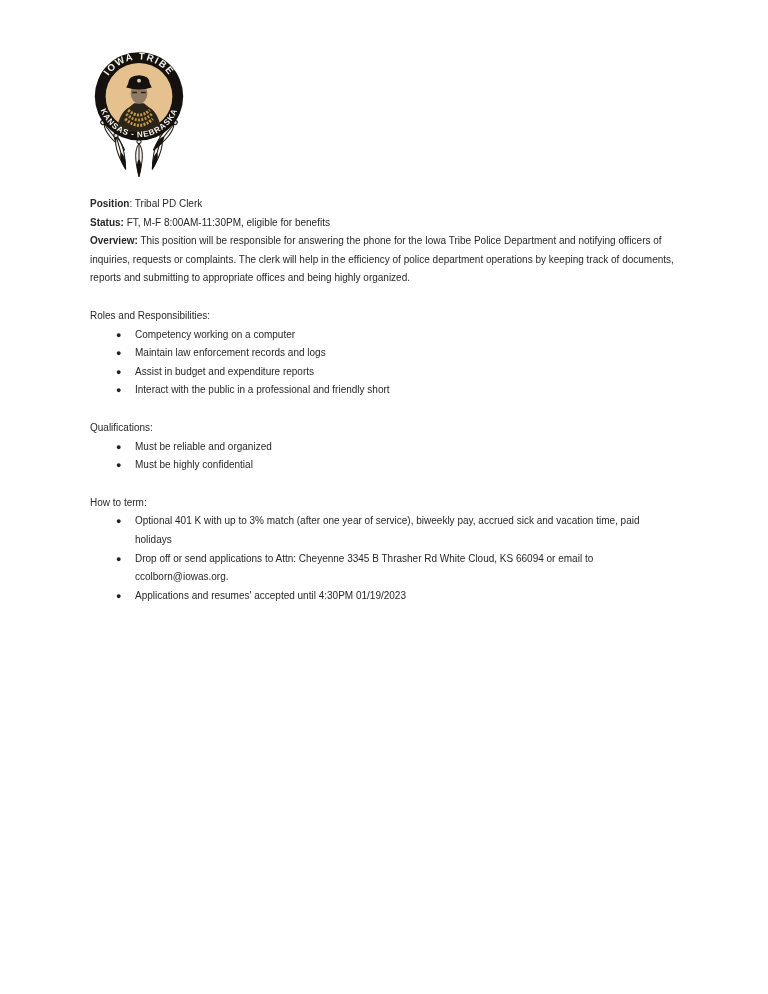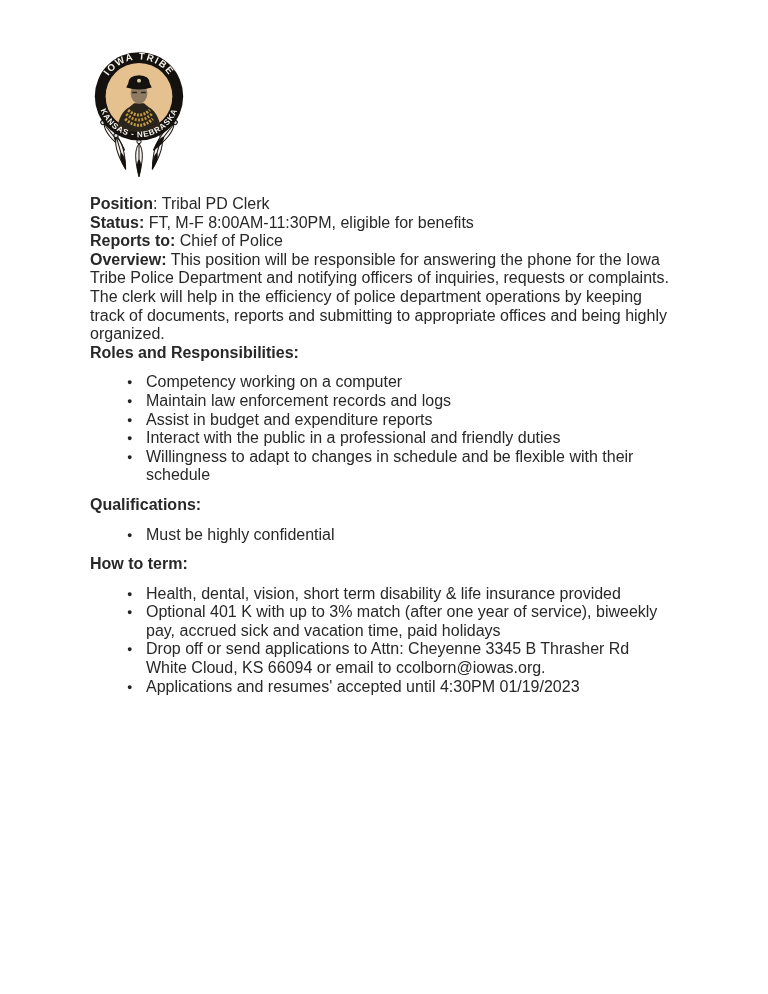--- a/index.html
+++ b/index.html
@@ -2,25 +2,25 @@
 <html><head>
 <meta charset="utf-8">
 <style>
   html,body{margin:0;padding:0;background:#ffffff;}
   .page{
     width:768px;height:994px;position:relative;background:#ffffff;
     font-family:"Liberation Sans",sans-serif;color:#282828;overflow:hidden;
   }
   .logo{position:absolute;left:85px;top:50px;width:108px;height:132px;}
   .logo svg{display:block;width:100%;height:100%;}
-  .content{position:absolute;left:90px;top:195px;width:588px;font-size:16px;line-height:18.6px;}
+  .content{position:absolute;left:90px;top:195px;width:588px;font-size:10px;line-height:18.6px;}
   .bold{font-weight:bold;}
   .meta-line{white-space:pre-wrap;}
-  .heading{font-weight:bold;}
-  ul.bullets{list-style:none;margin:11px;padding:0;}
+  .heading{font-weight:normal;margin-top:19px;}
+  ul.bullets{list-style:none;margin:0;padding:0;}
   ul.bullets li{position:relative;padding-left:45px;}
   ul.bullets li::before{
     content:"●";position:absolute;left:26px;top:0;
     font-size:9px;line-height:18.6px;color:#222;
   }
   .arc-text{fill:#f5f2ea;font-family:"Liberation Sans",sans-serif;font-weight:bold;}
 </style>
 </head>
 <body>
 
@@ -86,39 +86,37 @@
       <text class="arc-text" font-size="8.2" letter-spacing="0.8">
         <textPath href="#arcBot" startOffset="50%" text-anchor="middle">KANSAS - NEBRASKA</textPath>
       </text>
     </svg>
   </div>
 
   <div class="content">
     <div id="meta">
         <div class="meta-line"><span class="bold">Position</span><span>: Tribal PD Clerk</span></div>
         <div class="meta-line"><span class="bold">Status:</span><span> FT, M-F 8:00AM-11:30PM, eligible for benefits</span></div>
-        <div class="meta-line"><span class="bold">Reports to:</span><span> Chief of Police</span></div>
         <div class="meta-line"><span class="bold">Overview:</span><span> This position will be responsible for answering the phone for the Iowa Tribe Police Department and notifying officers of inquiries, requests or complaints. The clerk will help in the efficiency of police department operations by keeping track of documents, reports and submitting to appropriate offices and being highly organized.</span></div>
       </div>
     <div id="sections">
         <div class="heading">Roles and Responsibilities:</div>
         <ul class="bullets">
           <li>Competency working on a computer</li>
           <li>Maintain law enforcement records and logs</li>
           <li>Assist in budget and expenditure reports</li>
-          <li>Interact with the public in a professional and friendly duties</li>
-          <li>Willingness to adapt to changes in schedule and be flexible with their schedule</li>
+          <li>Interact with the public in a professional and friendly short</li>
         </ul>
         <div class="heading">Qualifications:</div>
         <ul class="bullets">
+          <li>Must be reliable and organized</li>
           <li>Must be highly confidential</li>
         </ul>
         <div class="heading">How to term:</div>
         <ul class="bullets">
-          <li>Health, dental, vision, short term disability &amp; life insurance provided</li>
           <li>Optional 401 K with up to 3% match (after one year of service), biweekly pay, accrued sick and vacation time, paid holidays</li>
           <li>Drop off or send applications to Attn: Cheyenne 3345 B Thrasher Rd White Cloud, KS 66094 or email to ccolborn@iowas.org.</li>
           <li>Applications and resumes' accepted until 4:30PM 01/19/2023</li>
         </ul>
       </div>
   </div>
 
 </div>
 
 </body></html>

